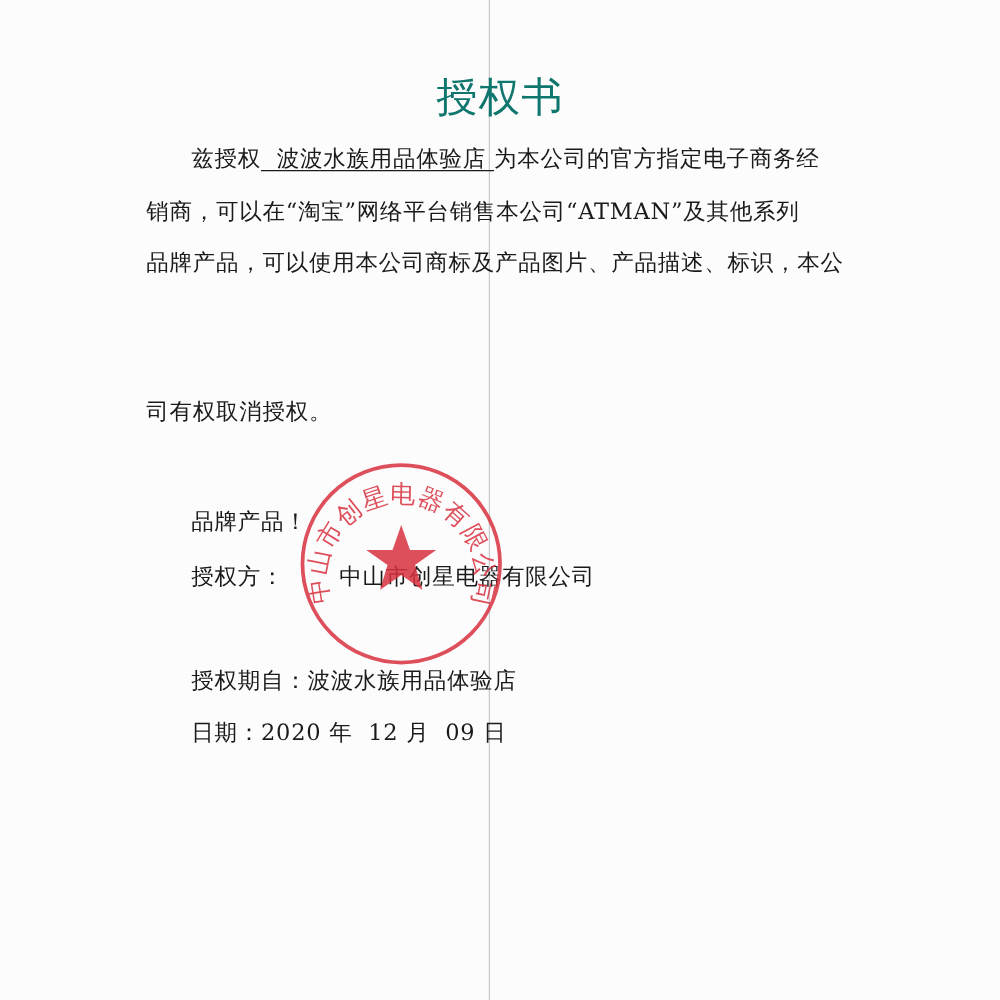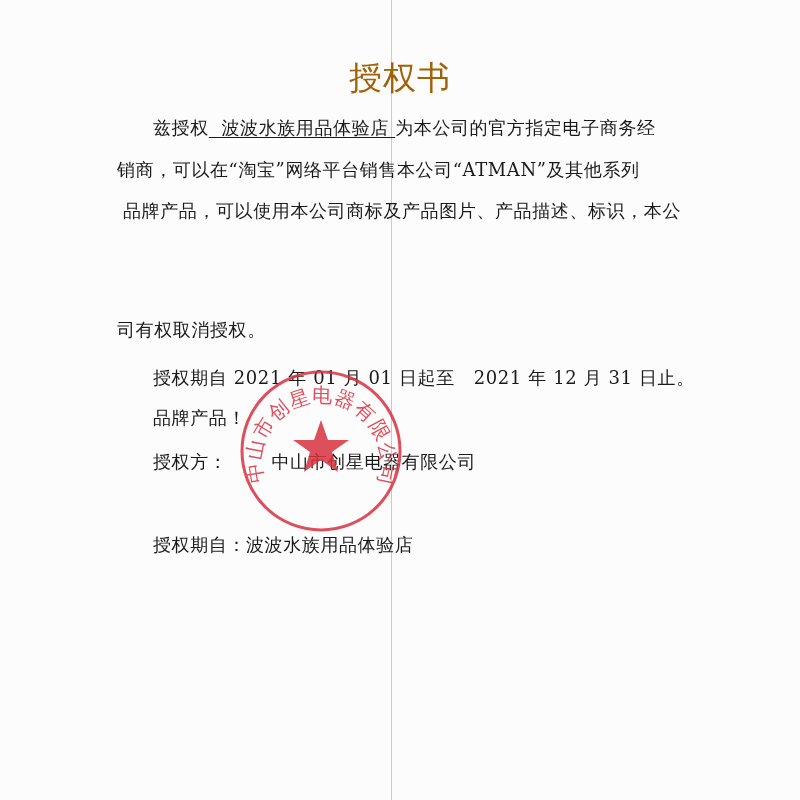--- a/index.html
+++ b/index.html
@@ -12,21 +12,21 @@
     }
     .page { position: absolute; left: 0; top: 0; width: 800px; height: 800px; }
     .fold-line {
       position: absolute; left: 391px; top: 0; width: 1px; height: 800px;
       background: #c9c9cf;
     }
     .title {
       position: absolute; left: 0; width: 800px; top: 56px;
       text-align: center;
       font-family: "DejaVu Sans", "Liberation Sans", sans-serif;
-      font-size: 33px; letter-spacing: 1px; color: #a16207;
+      font-size: 33px; letter-spacing: 1px; color: #0f766e;
     }
     .line {
       position: absolute; left: 117px; width: 570px;
       font-size: 18px; line-height: 22px; white-space: nowrap;
       letter-spacing: 0.6px;
     }
     .indent { left: 153px; }
     .u { text-decoration: underline; text-underline-offset: 3px; }
     .sans { font-family: "DejaVu Sans", "Liberation Sans", sans-serif; }
     .stamp {
@@ -39,35 +39,35 @@
 
 <div class="page">
   <div class="fold-line"></div>
 
   <div class="title">授权书</div>
 
   <div class="line indent" style="top:117px;">
     <span>兹授权</span><span class="u" style="white-space:pre;">  波波水族用品体验店 </span><span>为本公司的官方指定电子商务经</span>
   </div>
   <div class="line" style="top:159px;">销商，可以在“淘宝”网络平台销售本公司“ATMAN”及其他系列</div>
-  <div class="line" style="top:200px;text-align:center;">品牌产品，可以使用本公司商标及产品图片、产品描述、标识，本公</div>
+  <div class="line" style="top:200px;">品牌产品，可以使用本公司商标及产品图片、产品描述、标识，本公</div>
 
   <div class="line" style="top:319px;">司有权取消授权。</div>
 
-  <div class="line indent" style="top:367px; white-space:pre;">授权期自 2021 年 01 月 01 日起至   2021 年 12 月 31 日止。</div>
   <div class="line indent" style="top:407px;">品牌产品！</div>
 
   <div class="line indent" style="top:451px;">
     <span>授权方：</span><span class="sans" style="margin-left:44px;">中山市创星电器有限公司</span>
   </div>
 
   <div class="line indent" style="top:534px;">
     <span>授权期自：</span><span>波波水族用品体验店</span>
   </div>
 
+  <div class="line indent" style="top:576px; white-space:pre;">日期：2020 年  12 月  09 日</div>
 
   <svg class="stamp" viewBox="0 0 166 166">
     <defs>
       <path id="sealArc" d="M 28 118 A 60 60 0 1 1 138 118"></path>
     </defs>
     <circle cx="83" cy="83" r="79" fill="none" stroke="#d8323f" stroke-width="3"></circle>
     <text font-size="20" fill="#d8323f" font-family="DejaVu Sans, sans-serif" letter-spacing="1">
       <textPath href="#sealArc" startOffset="2%">中山市创星电器有限公司</textPath>
     </text>
     <polygon points="83,52 90,72 111,72 94,84 100,104 83,92 66,104 72,84 55,72 76,72" fill="#d8323f"></polygon>

